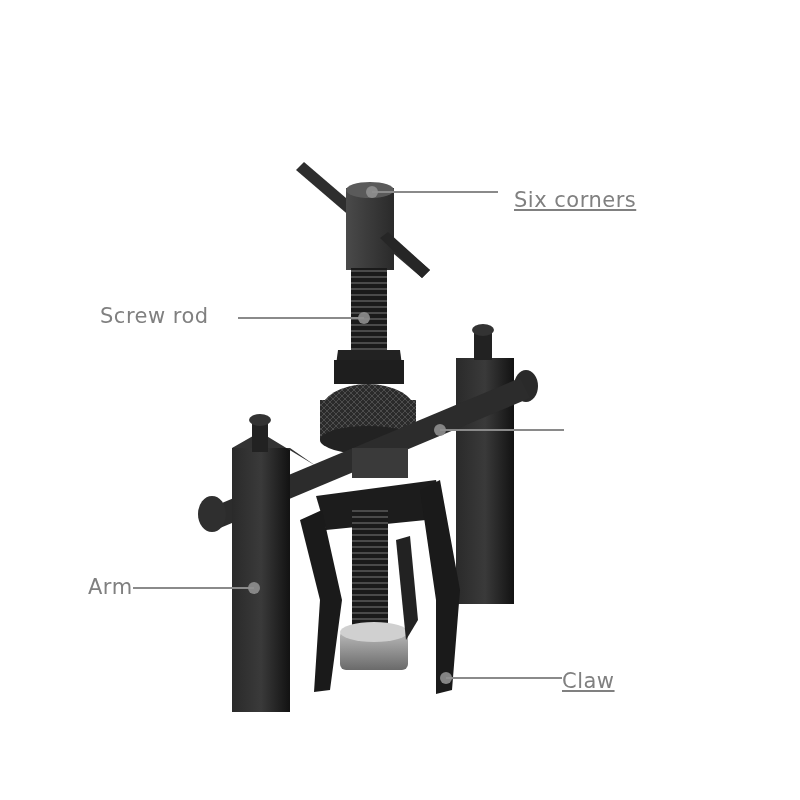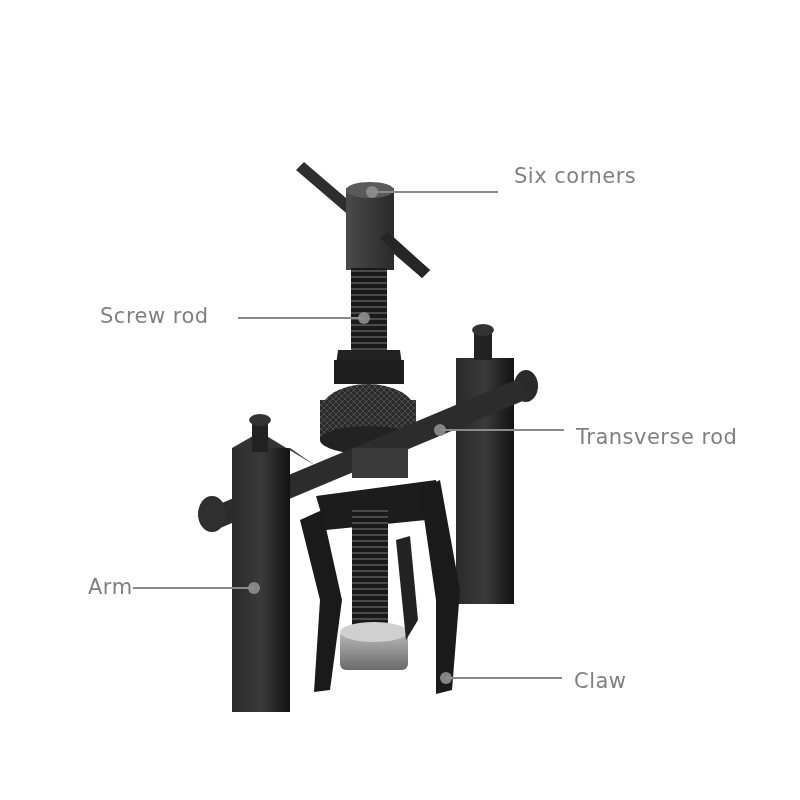--- a/index.html
+++ b/index.html
@@ -91,18 +91,17 @@
   <div class="leader" style="left:440px;top:429px;width:124px;"></div>
   <div class="leader" style="left:133px;top:587px;width:121px;"></div>
   <div class="leader" style="left:446px;top:677px;width:116px;"></div>
 
   <div class="dot" style="left:366px;top:186px;"></div>
   <div class="dot" style="left:358px;top:312px;"></div>
   <div class="dot" style="left:434px;top:424px;"></div>
   <div class="dot" style="left:248px;top:582px;"></div>
   <div class="dot" style="left:440px;top:672px;"></div>
 
-  <div class="label" style="left:514px;top:166px;">Six corners</div>
+  <div class="label" style="left:514px;top:190px;text-decoration:underline;">Six corners</div>
   <div class="label" style="left:100px;top:306px;">Screw rod</div>
-  <div class="label" style="left:576px;top:427px;">Transverse rod</div>
   <div class="label" style="left:88px;top:577px;">Arm</div>
-  <div class="label" style="left:574px;top:671px;">Claw</div>
+  <div class="label" style="left:562px;top:671px;text-decoration:underline;">Claw</div>
 </div>
 
 </body></html>

